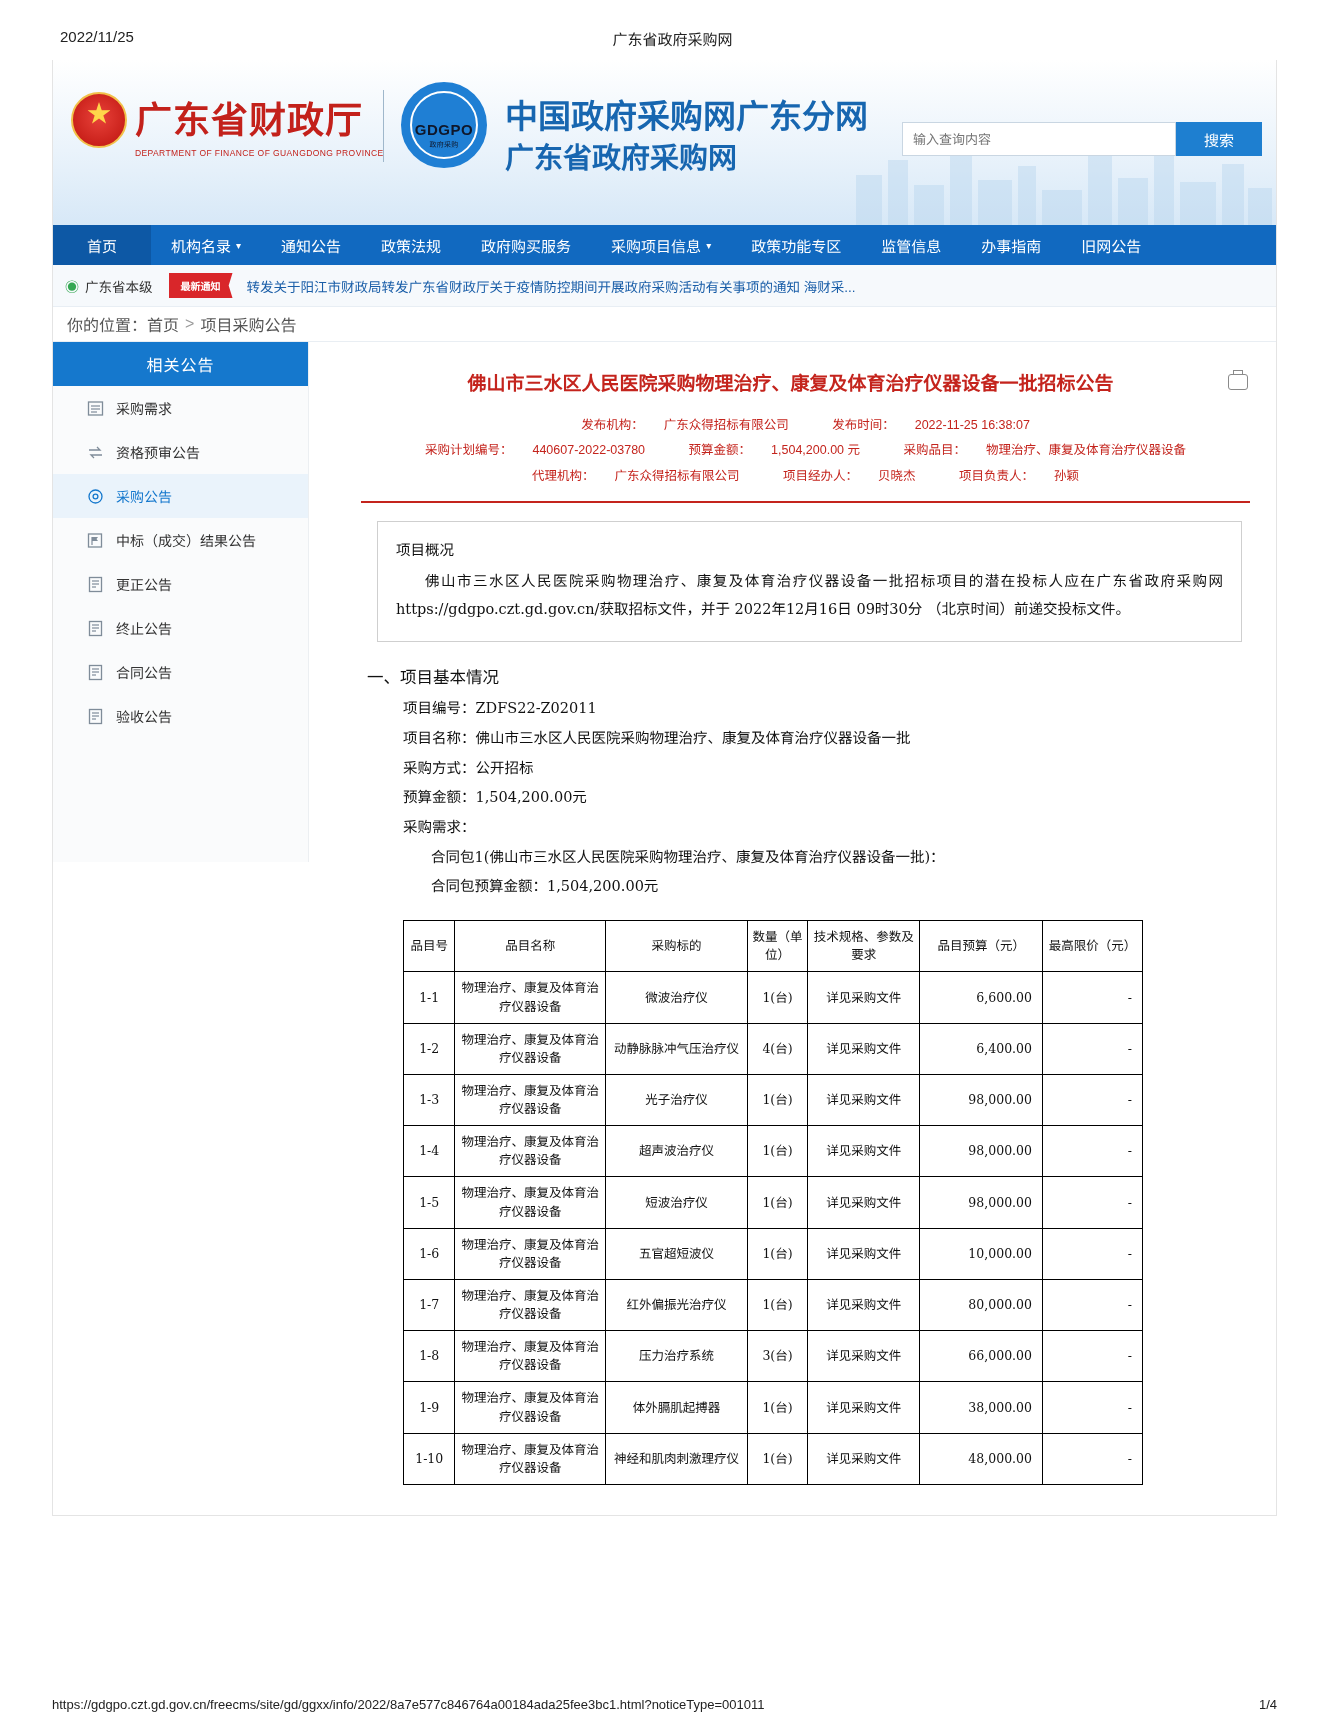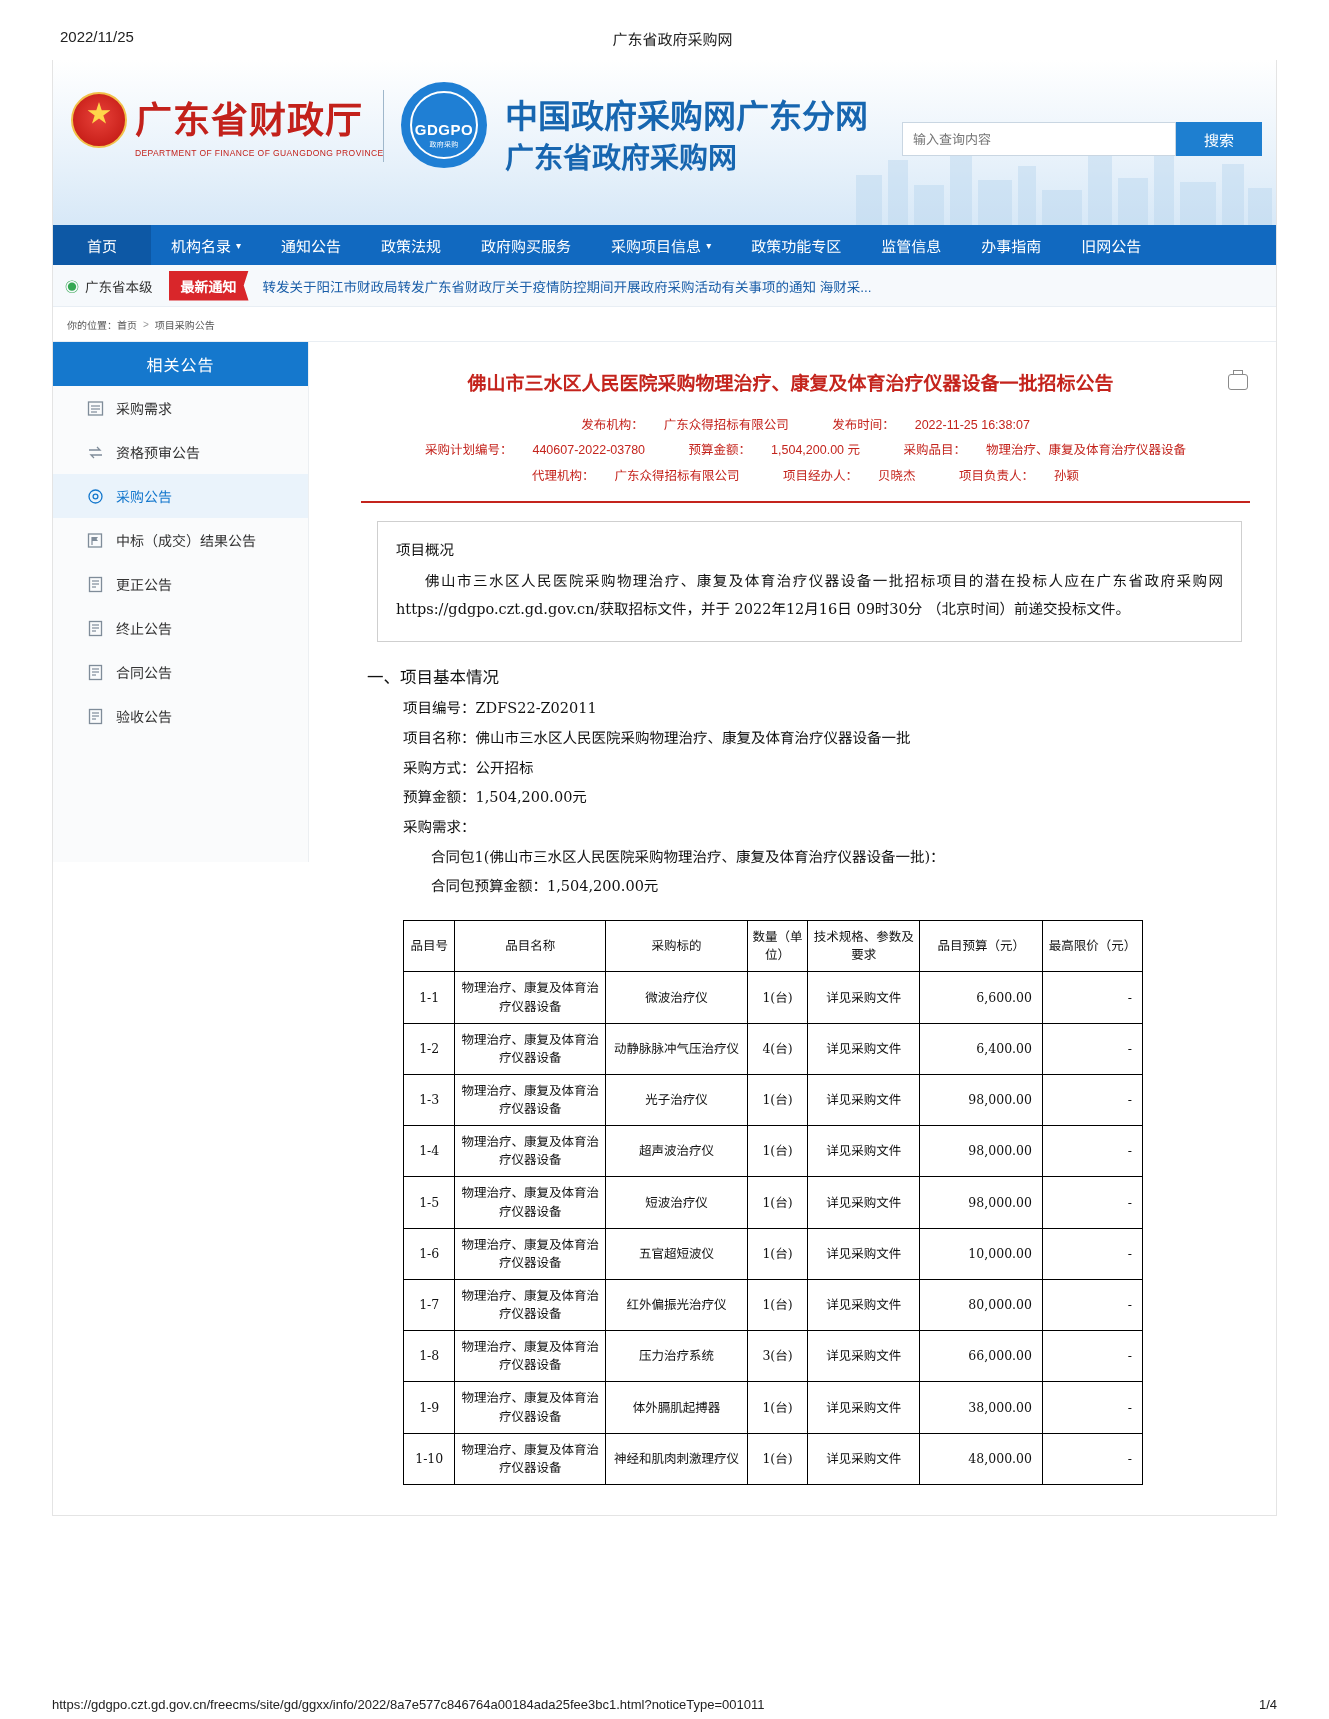--- a/index.html
+++ b/index.html
@@ -149,21 +149,21 @@
     background: #9fb7cb;
   }
   .gdgpo-logo {
     position: absolute;
     left: 348px;
     top: 22px;
     width: 86px;
     height: 86px;
     border-radius: 50%;
     background: #1f7fd4;
-    color: #ffffff;
+    color: #0f172a;
     text-align: center;
     box-sizing: border-box;
     border: 3px solid #1f7fd4;
   }
   .gdgpo-logo .ring {
     position: absolute;
     left: 6px;
     top: 6px;
     right: 6px;
     bottom: 6px;
@@ -282,21 +282,21 @@
   }
   .region {
     font-size: 13.5px;
     color: #333;
     margin-right: 16px;
     white-space: nowrap;
   }
   .badge-new {
     background: #d9262a;
     color: #fff;
-    font-size: 14px;
+    font-size: 10px;
     padding: 5px 12px;
     margin-right: 14px;
     white-space: nowrap;
     font-weight: bold;
     clip-path: polygon(0 0, 100% 0, 94% 50%, 100% 100%, 0 100%);
   }
   .notice-text {
     font-size: 13.5px;
     color: #1a5ea8;
     white-space: nowrap;
@@ -304,21 +304,21 @@
     text-overflow: ellipsis;
   }
 
   
   .crumb {
     height: 34px;
     background: #fff;
     display: flex;
     align-items: center;
     padding: 0 14px;
-    font-size: 10px;
+    font-size: 16px;
     color: #555;
     border-bottom: 1px solid #e9eef3;
   }
   .crumb a { color: #555; text-decoration: none; }
   .crumb .sep { margin: 0 6px; color: #999; }
 
   
   .cols {
     display: flex;
     align-items: flex-start;

